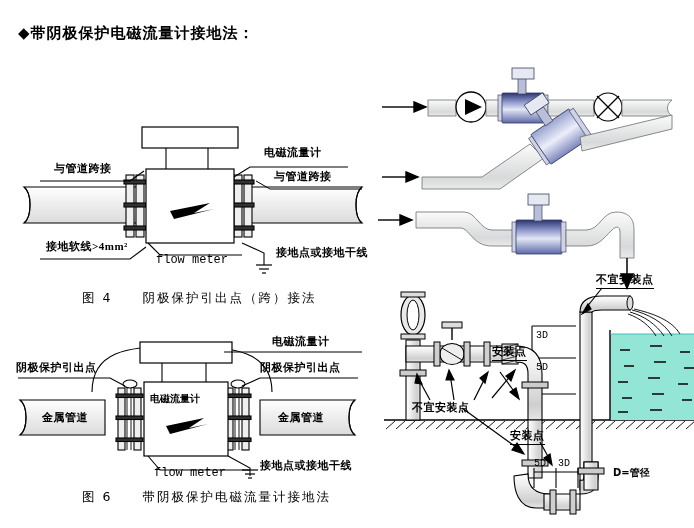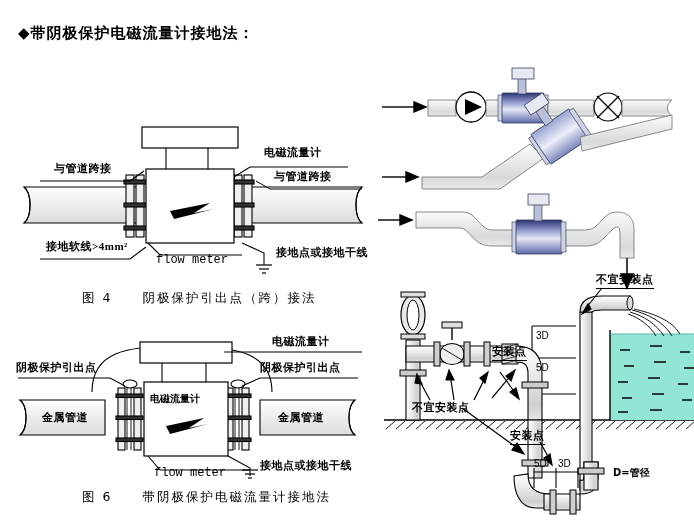--- a/index.html
+++ b/index.html
@@ -5,21 +5,21 @@
   html,body{margin:0;padding:0;background:#ffffff;}
   body{width:694px;height:528px;position:relative;overflow:hidden;
        font-family:"DejaVu Sans","Liberation Sans",sans-serif;color:#000;}
   .abs{position:absolute;}
   #page-title{left:18px;top:24px;font-size:15px;font-weight:bold;letter-spacing:1px;
               font-family:"DejaVu Sans",sans-serif;}
   .cap{font-size:12.5px;letter-spacing:2px;font-family:"DejaVu Sans",sans-serif;}
   .lbl{font-size:11px;font-weight:bold;font-family:"DejaVu Sans",sans-serif;
        white-space:nowrap;letter-spacing:.5px;}
   .lbl-s{font-size:10px;font-weight:bold;font-family:"DejaVu Sans",sans-serif;white-space:nowrap;}
-  .dim{font-size:10px;font-family:Liberation Sans, sans-serif;white-space:nowrap;}
+  .dim{font-size:10px;font-family:Liberation Mono, monospace;white-space:nowrap;}
   .fm-text{font-family:Liberation Mono, monospace;font-size:12px;}
   svg{display:block;overflow:visible;}
   .ul{border-bottom:1.4px solid #000;padding-bottom:1px;}
 </style>
 </head>
 <body>
 
 <div class="abs" id="page-title">◆带阴极保护电磁流量计接地法：</div>
 
 <div class="abs" style="left:18px;top:125px;width:350px;height:150px;">

